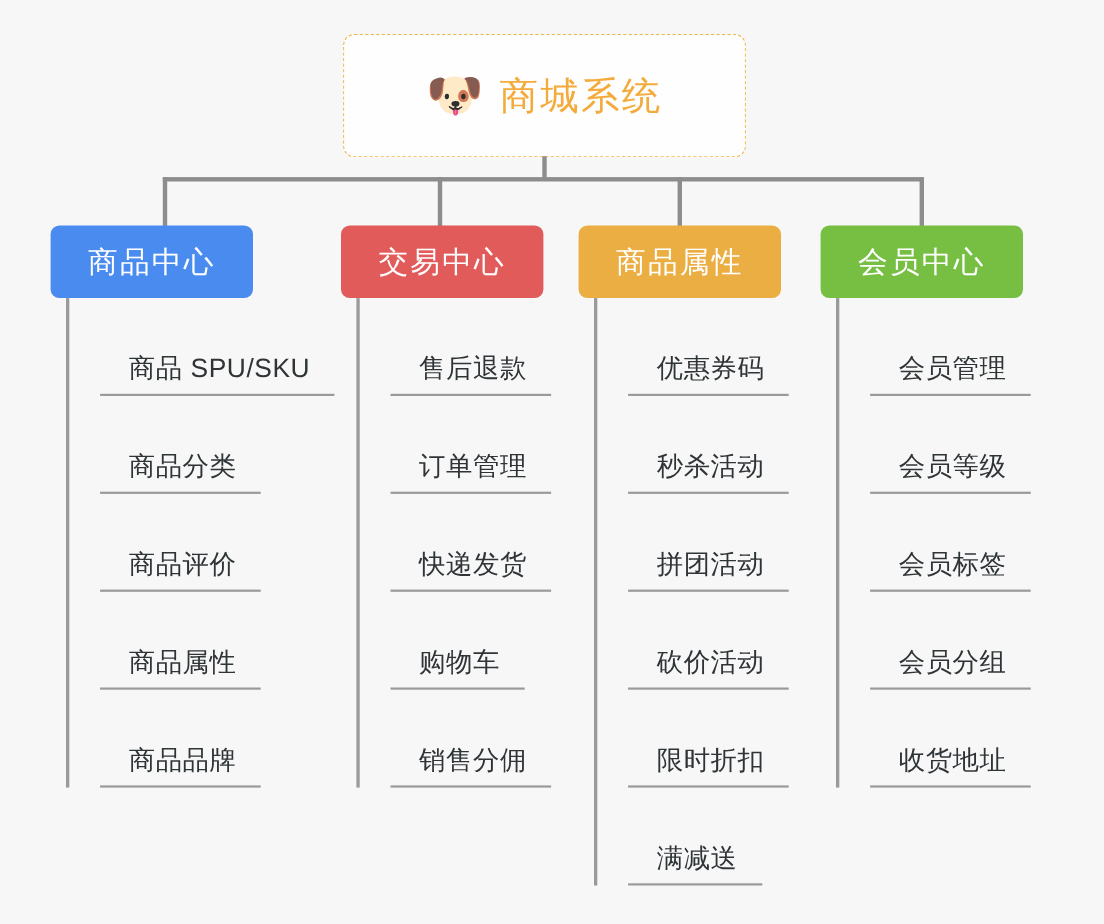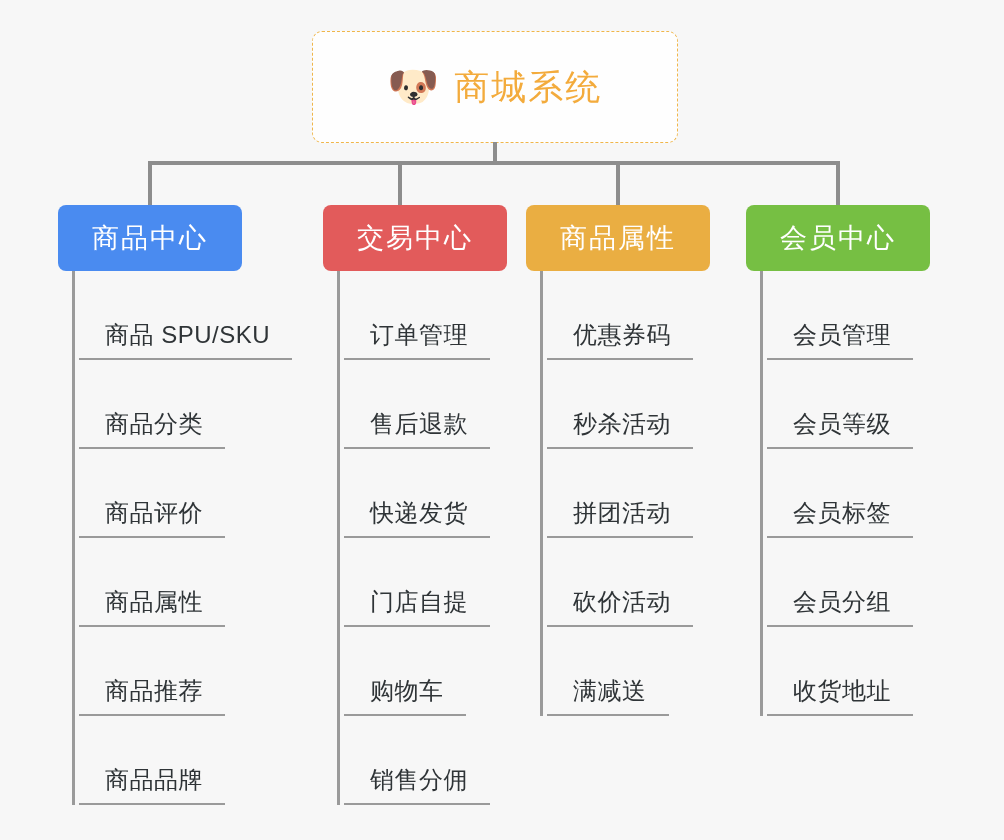--- a/index.html
+++ b/index.html
@@ -86,21 +86,21 @@
     font-size: 27px;
     letter-spacing: 2px;
     box-sizing: border-box;
     white-space: nowrap;
   }
 
   
   .leaf-list {
     position: relative;
     margin-top: 0;
-    padding-left: 4px;
+    padding-left: 28px;
     border-left: 3px solid #9a9a9a;
     margin-left: 14px;
   }
   .leaf {
     height: 89px;
     display: flex;
     align-items: flex-end;
     box-sizing: border-box;
   }
   .leaf-label {
@@ -123,58 +123,52 @@
     <span class="root-title" style="color: rgb(243, 171, 60);">商城系统</span>
   </div>
 
   <div class="conn conn-stem" style="background: rgb(141, 141, 141);"></div>
   <div class="conn conn-bar" style="background: rgb(141, 141, 141);"></div>
   <div class="conn conn-drop" id="drop0" style="background: rgb(141, 141, 141); left: 148px;"></div>
   <div class="conn conn-drop" id="drop1" style="background: rgb(141, 141, 141); left: 398px;"></div>
   <div class="conn conn-drop" id="drop2" style="background: rgb(141, 141, 141); left: 616px;"></div>
   <div class="conn conn-drop" id="drop3" style="background: rgb(141, 141, 141); left: 836px;"></div>
 
-  <div class="branch" id="branch0" style="left: 58px; width: 184px;">
+  <div class="branch" id="branch0" style="left: 46px; width: 184px;">
     <div class="branch-header" style="background: rgb(74, 139, 240); width: 184px;">商品中心</div>
     <div class="leaf-list" id="leaves0" style="border-left-color: rgb(154, 154, 154);">
         <div class="leaf">
           <span class="leaf-label" style="border-bottom-color: rgb(154, 154, 154);">商品 SPU/SKU</span>
         </div>
         <div class="leaf">
           <span class="leaf-label" style="border-bottom-color: rgb(154, 154, 154);">商品分类</span>
         </div>
         <div class="leaf">
           <span class="leaf-label" style="border-bottom-color: rgb(154, 154, 154);">商品评价</span>
         </div>
         <div class="leaf">
           <span class="leaf-label" style="border-bottom-color: rgb(154, 154, 154);">商品属性</span>
         </div>
         <div class="leaf">
-          <span class="leaf-label" style="border-bottom-color: rgb(154, 154, 154);">商品推荐</span>
-        </div>
-        <div class="leaf">
           <span class="leaf-label" style="border-bottom-color: rgb(154, 154, 154);">商品品牌</span>
         </div>
       </div>
   </div>
 
-  <div class="branch" id="branch1" style="left: 323px; width: 184px;">
+  <div class="branch" id="branch1" style="left: 310px; width: 184px;">
     <div class="branch-header" style="background: rgb(226, 91, 91); width: 184px;">交易中心</div>
     <div class="leaf-list" id="leaves1" style="border-left-color: rgb(154, 154, 154);">
         <div class="leaf">
+          <span class="leaf-label" style="border-bottom-color: rgb(154, 154, 154);">售后退款</span>
+        </div>
+        <div class="leaf">
           <span class="leaf-label" style="border-bottom-color: rgb(154, 154, 154);">订单管理</span>
         </div>
         <div class="leaf">
-          <span class="leaf-label" style="border-bottom-color: rgb(154, 154, 154);">售后退款</span>
-        </div>
-        <div class="leaf">
           <span class="leaf-label" style="border-bottom-color: rgb(154, 154, 154);">快递发货</span>
-        </div>
-        <div class="leaf">
-          <span class="leaf-label" style="border-bottom-color: rgb(154, 154, 154);">门店自提</span>
         </div>
         <div class="leaf">
           <span class="leaf-label" style="border-bottom-color: rgb(154, 154, 154);">购物车</span>
         </div>
         <div class="leaf">
           <span class="leaf-label" style="border-bottom-color: rgb(154, 154, 154);">销售分佣</span>
         </div>
       </div>
   </div>
 
@@ -187,20 +181,23 @@
         <div class="leaf">
           <span class="leaf-label" style="border-bottom-color: rgb(154, 154, 154);">秒杀活动</span>
         </div>
         <div class="leaf">
           <span class="leaf-label" style="border-bottom-color: rgb(154, 154, 154);">拼团活动</span>
         </div>
         <div class="leaf">
           <span class="leaf-label" style="border-bottom-color: rgb(154, 154, 154);">砍价活动</span>
         </div>
         <div class="leaf">
+          <span class="leaf-label" style="border-bottom-color: rgb(154, 154, 154);">限时折扣</span>
+        </div>
+        <div class="leaf">
           <span class="leaf-label" style="border-bottom-color: rgb(154, 154, 154);">满减送</span>
         </div>
       </div>
   </div>
 
   <div class="branch" id="branch3" style="left: 746px; width: 184px;">
     <div class="branch-header" style="background: rgb(118, 191, 67); width: 184px;">会员中心</div>
     <div class="leaf-list" id="leaves3" style="border-left-color: rgb(154, 154, 154);">
         <div class="leaf">
           <span class="leaf-label" style="border-bottom-color: rgb(154, 154, 154);">会员管理</span>

